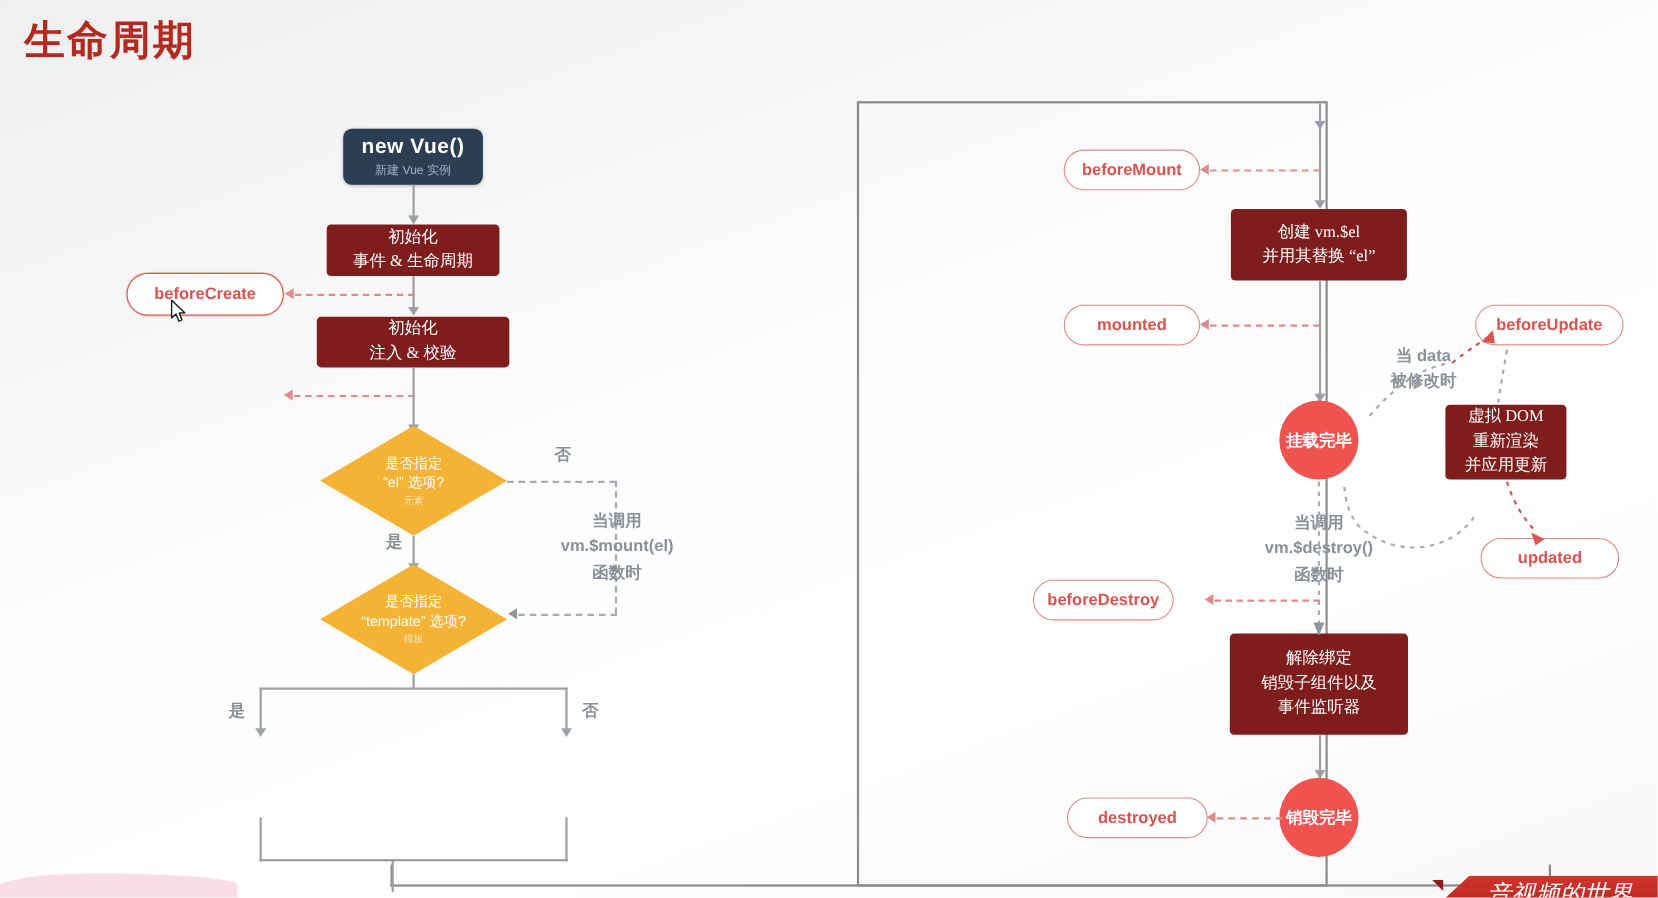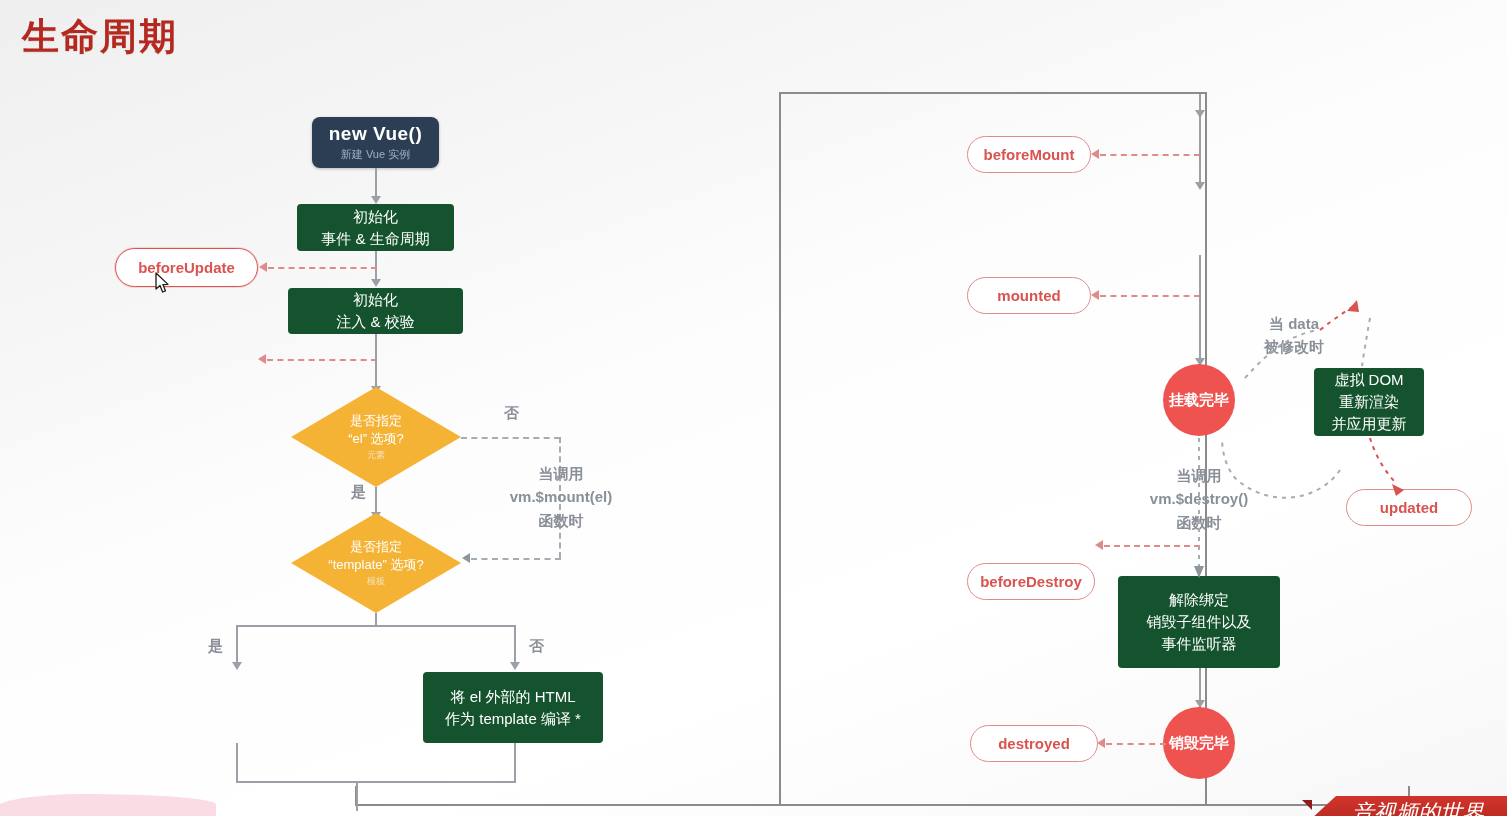--- a/index.html
+++ b/index.html
@@ -53,21 +53,21 @@
         align-items:center;justify-content:center;text-align:center;}
 
   .n-dark{
     background:#2c3e54;border-radius:8px;color:#fff;
     box-shadow:0 1px 3px rgba(0,0,0,.25);
   }
   .n-dark .t1{font-size:19px;font-weight:bold;letter-spacing:.5px;}
   .n-dark .t2{font-size:11px;color:#9fb0c2;margin-top:2px;}
 
   .n-green{
-    background:#14532d;border-radius:4px;color:#fff;
+    background:#7f1d1d;border-radius:4px;color:#fff;font-family:Liberation Serif, serif;
   }
   .n-green .line{font-size:15px;line-height:1.45;white-space:nowrap;}
   .n-green .sub{font-size:9px;color:#a9ddca;margin-top:1px;letter-spacing:1px;}
 
   .n-hook{
     background:#ffffff;border:1.6px solid #e08b8b;border-radius:22px;
     color:#d9534f;font-weight:bold;font-size:15px;
     display:flex;align-items:center;justify-content:center;
   }
   .n-hook.hover{border-color:#d9534f;box-shadow:0 0 0 1px rgba(217,83,79,.18);}
@@ -133,21 +133,21 @@
 
   <div class="node n-green" style="left:297px;top:204px;width:157px;height:47px;">
     <div class="line">初始化</div>
     <div class="line">事件 &amp; 生命周期</div>
   </div>
 
   <div class="lineV" style="left:375px;top:251px;height:32px;"></div>
   <div class="arrowD" style="left:371px;top:279px;"></div>
 
   <div class="node n-hook hover" style="left:115px;top:248px;width:143px;height:39px;">
-    <span>beforeUpdate</span>
+    <span>beforeCreate</span>
   </div>
   <div class="dashH" style="left:268px;top:267px;width:109px;"></div>
   <div class="arrowL" style="left:259px;top:262px;"></div>
 
   <div class="node n-green" style="left:288px;top:288px;width:175px;height:46px;">
     <div class="line">初始化</div>
     <div class="line">注入 &amp; 校验</div>
   </div>
 
   <div class="dashH" style="left:267px;top:359px;width:110px;"></div>
@@ -194,79 +194,82 @@
   <div class="lineH" style="left:236px;top:625px;width:280px;"></div>
   <div class="lineV" style="left:236px;top:625px;height:40px;"></div>
   <div class="arrowD" style="left:232px;top:662px;"></div>
   <div class="lineV" style="left:514px;top:625px;height:40px;"></div>
   <div class="arrowD" style="left:510px;top:662px;"></div>
 
   <div class="elabel" style="left:208px;top:637px;">是</div>
   <div class="elabel" style="left:529px;top:637px;">否</div>
 
 
-  <div class="node n-green" style="left:423px;top:672px;width:180px;height:71px;">
-    <div class="line">将 el 外部的 HTML</div>
-    <div class="line">作为 template 编译 *</div>
-  </div>
 
   <div class="lineV" style="left:236px;top:743px;height:40px;"></div>
   <div class="lineV" style="left:514px;top:743px;height:40px;"></div>
   <div class="lineH" style="left:236px;top:781px;width:280px;"></div>
   <div class="lineV" style="left:356px;top:781px;height:30px;"></div>
 
   <div class="lineV" style="left:1199px;top:94px;height:38px;"></div>
   <div class="arrowD" style="left:1195px;top:110px;"></div>
 
   <div class="node n-hook" style="left:967px;top:136px;width:124px;height:37px;">
     <span>beforeMount</span>
   </div>
   <div class="dashH" style="left:1100px;top:154px;width:100px;"></div>
   <div class="arrowL" style="left:1091px;top:149px;"></div>
 
   <div class="lineV" style="left:1199px;top:132px;height:56px;"></div>
   <div class="arrowD" style="left:1195px;top:182px;"></div>
 
+  <div class="node n-green" style="left:1119px;top:190px;width:160px;height:65px;">
+    <div class="line">创建 vm.$el</div>
+    <div class="line">并用其替换 “el”</div>
+  </div>
 
   <div class="node n-hook" style="left:967px;top:277px;width:124px;height:37px;">
     <span>mounted</span>
   </div>
   <div class="dashH" style="left:1100px;top:295px;width:100px;"></div>
   <div class="arrowL" style="left:1091px;top:290px;"></div>
 
   <div class="lineV" style="left:1199px;top:255px;height:110px;"></div>
   <div class="arrowD" style="left:1195px;top:358px;"></div>
 
   <div class="node n-circle" style="left:1163px;top:364px;width:72px;height:72px;">
     <span>挂载完毕</span>
   </div>
 
   <div class="mlabel" style="left:1256px;top:312px;width:76px;">
     <div>当 data</div>
     <div>被修改时</div>
   </div>
 
+  <div class="node n-hook" style="left:1341px;top:277px;width:135px;height:37px;">
+    <span>beforeUpdate</span>
+  </div>
 
   <div class="node n-green" style="left:1314px;top:368px;width:110px;height:68px;">
     <div class="line">虚拟 DOM</div>
     <div class="line">重新渲染</div>
     <div class="line">并应用更新</div>
   </div>
 
   <div class="node n-hook" style="left:1346px;top:489px;width:126px;height:37px;">
     <span>updated</span>
   </div>
 
   <div class="mlabel" style="left:1137px;top:464px;width:124px;">
     <div>当调用</div>
     <div>vm.$destroy()</div>
     <div>函数时</div>
   </div>
 
-  <div class="node n-hook" style="left:967px;top:527px;width:128px;height:37px;margin-top:36px;">
+  <div class="node n-hook" style="left:939px;top:527px;width:128px;height:37px;">
     <span>beforeDestroy</span>
   </div>
   <div class="dashH" style="left:1104px;top:545px;width:96px;"></div>
   <div class="arrowL" style="left:1095px;top:540px;"></div>
 
   <div class="node n-green" style="left:1118px;top:576px;width:162px;height:92px;">
     <div class="line">解除绑定</div>
     <div class="line">销毁子组件以及</div>
     <div class="line">事件监听器</div>
   </div>

